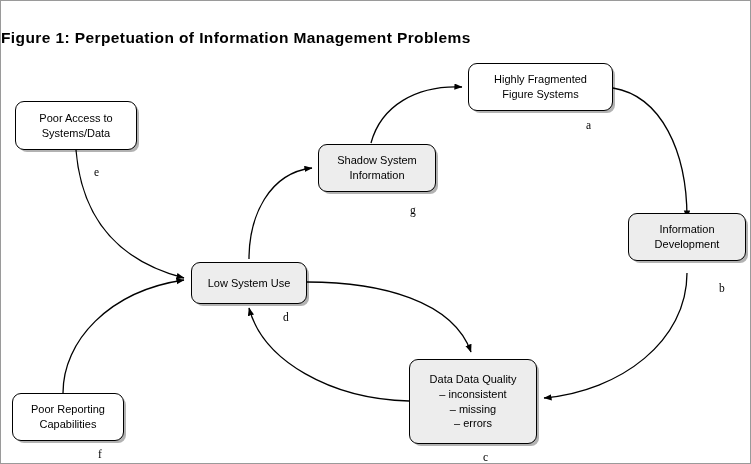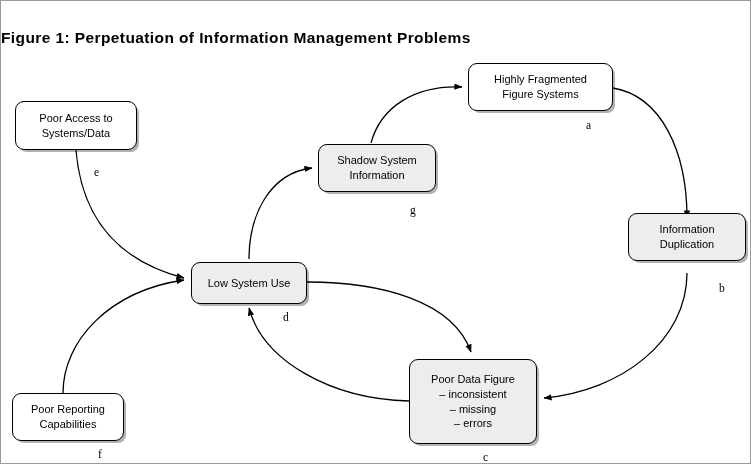--- a/index.html
+++ b/index.html
@@ -104,25 +104,25 @@
     </g>
   </svg>
 
   <div class="node" style="left:467px; top:62px; width:145px; height:48px;">
     <span class="line">Highly Fragmented</span>
     <span class="line">Figure Systems</span>
   </div>
 
   <div class="node gray" style="left:627px; top:212px; width:118px; height:48px;">
     <span class="line">Information</span>
-    <span class="line">Duplication</span>
+    <span class="line">Development</span>
   </div>
 
   <div class="node gray" style="left:408px; top:358px; width:128px; height:85px;">
-    <span class="line">Poor Data Figure</span>
+    <span class="line">Data Data Quality</span>
     <span class="bullet">– inconsistent</span>
     <span class="bullet">– missing</span>
     <span class="bullet">– errors</span>
   </div>
 
   <div class="node gray" style="left:190px; top:261px; width:116px; height:42px;">
     <span class="line">Low System Use</span>
   </div>
 
   <div class="node" style="left:11px; top:392px; width:112px; height:48px;">

